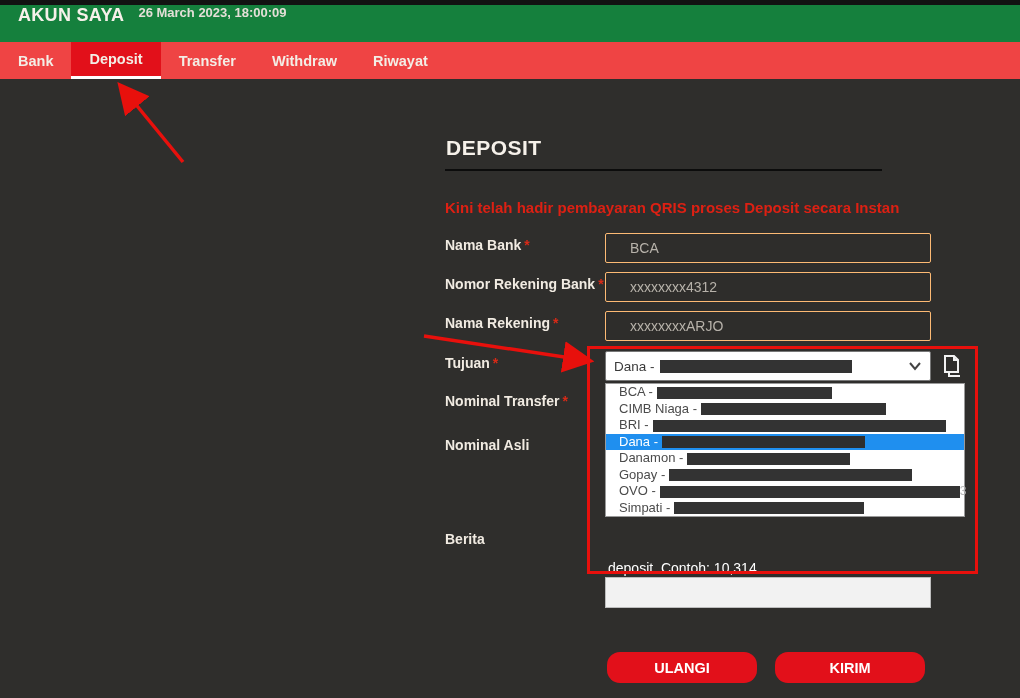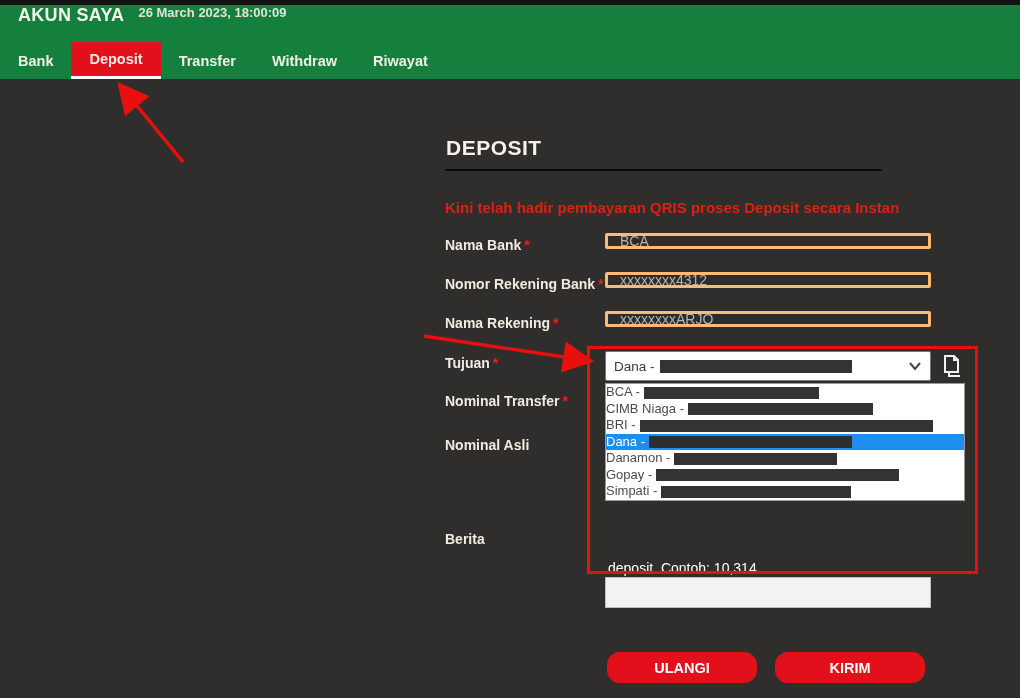--- a/index.html
+++ b/index.html
@@ -6,45 +6,45 @@
   .stage{position:relative;width:1020px;height:698px;overflow:hidden;
          font-family:"Liberation Sans",sans-serif;background:#2f2e2c;}
   
   .topstrip{position:absolute;left:0;top:0;width:1020px;height:5px;background:#121212;}
   
   .hdr{position:absolute;left:0;top:5px;width:1020px;height:37px;background:#15803d;
        display:flex;align-items:flex-start;}
   .hdr .app-title{color:#f6f1ea;font-size:18px;font-weight:800;margin-left:18px;letter-spacing:.3px;}
   .hdr .dt{color:#e4dfd8;font-size:13px;font-weight:600;margin-left:14px;}
   
-  .nav{position:absolute;left:0;top:42px;width:1020px;height:37px;background:#15803d;display:flex;}
+  .nav{position:absolute;left:0;top:42px;width:1020px;height:37px;background:#ef4444;display:flex;}
   .tab{height:37px;display:flex;align-items:center;padding:0 18px;color:#f3eee6;
        font-size:14.5px;font-weight:700;cursor:pointer;box-sizing:border-box;}
   .tab.active{background:#e2101a;border-bottom:3px solid #fff;}
   
   .ftitle{position:absolute;left:446px;top:136px;color:#f6f1ea;font-size:21px;font-weight:700;letter-spacing:.5px;}
   .frule{position:absolute;left:445px;top:169px;width:437px;height:2px;background:#0c0c0c;}
   .notice{position:absolute;left:445px;top:199px;color:#dd2013;font-size:15px;font-weight:700;}
   .flabel{position:absolute;left:445px;color:#f1ebe2;font-size:14px;font-weight:700;white-space:nowrap;}
   .req{color:#d92a17;margin-left:3px;}
-  .finput{position:absolute;left:605px;width:326px;height:16px;box-sizing:border-box;
-          background:#2e2d2b;border:3px solid #fdba74;border-radius:2px;
-          color:#b7b2aa;font-size:14px;display:flex;align-items:center;padding:0 12px;}
+  .finput{position:absolute;left:605px;width:326px;height:30px;box-sizing:border-box;
+          background:#2e2d2b;border:1px solid #fdba74;border-radius:2px;
+          color:#b7b2aa;font-size:14px;display:flex;align-items:center;padding:0 24px;}
   
   .fselect{position:absolute;left:605px;top:351px;width:326px;height:30px;box-sizing:border-box;
            background:#fff;border:1px solid #777;border-radius:2px;color:#3a3a3a;font-size:13.5px;
            display:flex;align-items:center;padding:0 8px;z-index:2;}
   .redact{display:inline-block;height:13px;background:#333;margin-left:5px;vertical-align:middle;}
   .fselect .chev{margin-left:auto;}
   .copybtn{position:absolute;left:937px;top:350px;width:28px;height:30px;z-index:2;cursor:pointer;
            display:flex;align-items:center;justify-content:center;}
   
   .ddlist{position:absolute;left:605px;top:383px;width:360px;box-sizing:border-box;background:#fff;
           border:1px solid #9a9a9a;z-index:5;list-style:none;margin:0;padding:0;}
-  .ddlist li{height:16.5px;line-height:16.5px;font-size:13px;color:#4b4b4b;padding-left:0;
+  .ddlist li{height:16.5px;line-height:16.5px;font-size:13px;color:#4b4b4b;padding-left:13px;
              white-space:nowrap;cursor:pointer;}
   .ddlist li .redact{height:12px;margin-left:4px;}
   .ddlist li.sel{background:#1f8fef;color:#fff;}
   .ddlist li.sel .redact{background:#2e2e2e;}
   .ddsuffix{color:#b9b9b9;font-size:12px;}
   
   .helper{position:absolute;left:608px;top:560px;color:#ffffff;font-size:14px;z-index:1;}
   .berita-box{position:absolute;left:605px;top:577px;width:326px;height:31px;box-sizing:border-box;
               background:#f2f2f2;border:1px solid #bdbdbd;z-index:1;}
   
@@ -133,20 +133,21 @@
     <span>Berita</span>
   </div>
 
   <ul class="ddlist">
     <li><span>BCA -</span><span class="redact" style="width:175px"></span></li>
     <li><span>CIMB Niaga -</span><span class="redact" style="width:185px"></span></li>
     <li><span>BRI -</span><span class="redact" style="width:293px"></span></li>
     <li class="sel"><span>Dana -</span><span class="redact" style="width:203px"></span></li>
     <li><span>Danamon -</span><span class="redact" style="width:163px"></span></li>
     <li><span>Gopay -</span><span class="redact" style="width:243px"></span></li>
+    <li><span>OVO -</span><span class="redact" style="width:300px"></span><span class="ddsuffix">3</span></li>
     <li><span>Simpati -</span><span class="redact" style="width:190px"></span></li>
   </ul>
 
   <div class="helper">deposit. Contoh: 10,314</div>
   <div class="berita-box"></div>
 
   <button class="btn ulangi">ULANGI</button>
   <button class="btn kirim">KIRIM</button>
 
   <div class="annbox"></div>

